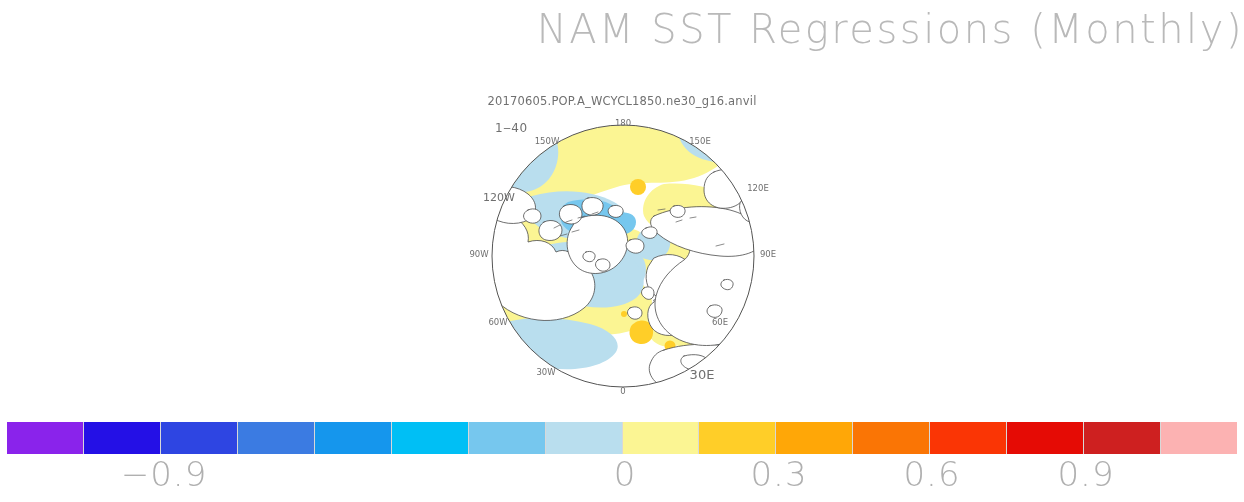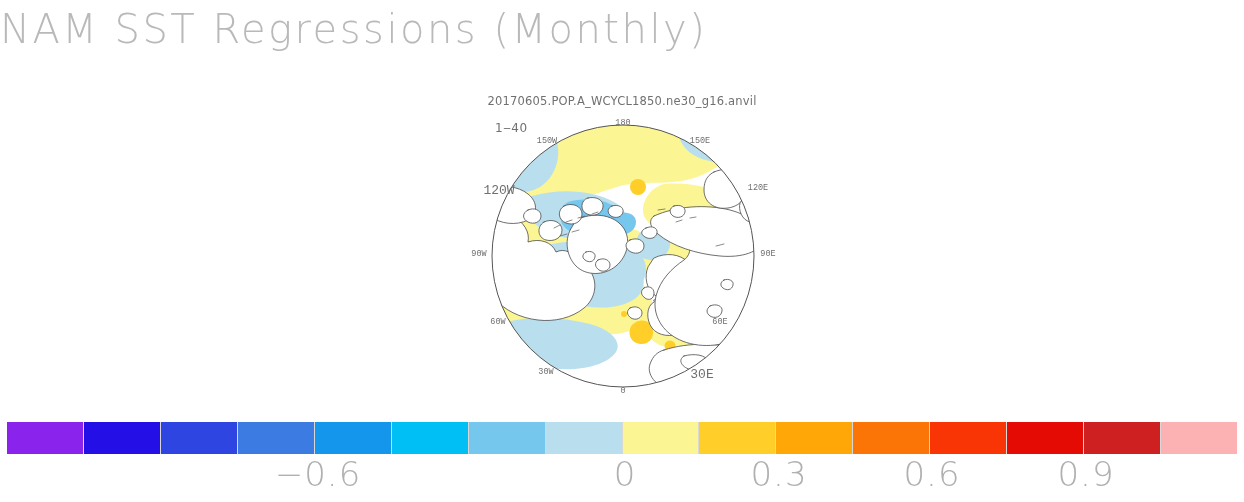--- a/index.html
+++ b/index.html
@@ -15,21 +15,21 @@
     font-family: "DejaVu Sans", sans-serif;
     color: #6e6e6e;
   }
 
   
   #plot-title {
     position: absolute;
     left: 0;
     top: 6px;
     width: 1244px;
-    text-align: left;
+    text-align: right;
     font-family: "DejaVu Sans", sans-serif;
     font-size: 40px;
     font-weight: 300;
     letter-spacing: 2.5px;
     color: #b9b9b9;
     white-space: nowrap;
   }
 
   
   #case-name {
@@ -301,32 +301,32 @@
       <path d="M248,136 L256,134"></path>
       <path d="M190,100 L197,99"></path>
     </g>
 
   </g>
 
   <circle cx="155" cy="146" r="131" fill="none" stroke="#555555" stroke-width="1"></circle>
 </svg>
 </div>
 
-<div id="lon-labels" style="position:absolute;left:0;top:0;width:1244px;height:410px;pointer-events:none;font-family:Liberation Mono, monospace;">
+<div id="lon-labels" style="position:absolute;left:0;top:0;width:1244px;height:410px;pointer-events:none;">
   <span style="position:absolute;left:623px;top:118px;transform:translateX(-50%);font-size:8.5px;color:#6f6f6f;">180</span>
   <span style="position:absolute;left:700px;top:136px;transform:translateX(-50%);font-size:8.5px;color:#6f6f6f;">150E</span>
   <span style="position:absolute;left:750px;top:183px;transform:translateX(-50%);font-size:8.5px;color:#6f6f6f;margin-left:8px;">120E</span>
   <span style="position:absolute;left:768px;top:249px;transform:translateX(-50%);font-size:8.5px;color:#6f6f6f;">90E</span>
   <span style="position:absolute;left:720px;top:317px;transform:translateX(-50%);font-size:8.5px;color:#6f6f6f;">60E</span>
   <span style="position:absolute;left:702px;top:367px;transform:translateX(-50%);font-size:13px;color:#6f6f6f;">30E</span>
   <span style="position:absolute;left:623px;top:386px;transform:translateX(-50%);font-size:8.5px;color:#6f6f6f;">0</span>
   <span style="position:absolute;left:546px;top:367px;transform:translateX(-50%);font-size:8.5px;color:#6f6f6f;">30W</span>
   <span style="position:absolute;left:498px;top:317px;transform:translateX(-50%);font-size:8.5px;color:#6f6f6f;">60W</span>
   <span style="position:absolute;left:479px;top:249px;transform:translateX(-50%);font-size:8.5px;color:#6f6f6f;">90W</span>
-  <span style="position:absolute;left:499px;top:183px;transform:translateX(-50%);font-size:13px;color:#6f6f6f;">120W</span>
+  <span style="position:absolute;left:499px;top:191px;transform:translateX(-50%);font-size:11px;color:#6f6f6f;">120W</span>
   <span style="position:absolute;left:547px;top:136px;transform:translateX(-50%);font-size:8.5px;color:#6f6f6f;">150W</span>
 </div>
 
 <div id="colorbar">
     <div class="cb-cell" style="background: rgb(138, 35, 235);"></div>
     <div class="cb-cell" style="background: rgb(36, 16, 230);"></div>
     <div class="cb-cell" style="background: rgb(46, 69, 226);"></div>
     <div class="cb-cell" style="background: rgb(59, 123, 226);"></div>
     <div class="cb-cell" style="background: rgb(21, 150, 237);"></div>
     <div class="cb-cell" style="background: rgb(0, 191, 245);"></div>
@@ -335,18 +335,18 @@
     <div class="cb-cell" style="background: rgb(251, 245, 147);"></div>
     <div class="cb-cell" style="background: rgb(255, 206, 40);"></div>
     <div class="cb-cell" style="background: rgb(255, 167, 7);"></div>
     <div class="cb-cell" style="background: rgb(250, 117, 5);"></div>
     <div class="cb-cell" style="background: rgb(250, 53, 5);"></div>
     <div class="cb-cell" style="background: rgb(229, 11, 5);"></div>
     <div class="cb-cell" style="background: rgb(206, 32, 32);"></div>
     <div class="cb-cell" style="background: rgb(252, 178, 178);"></div>
   </div>
 <div id="colorbar-labels">
-    <span class="cb-label" style="left: 318px;">−0.6</span>
+    <span class="cb-label" style="left: 164px;">−0.9</span>
     <span class="cb-label" style="left: 625px;">0</span>
     <span class="cb-label" style="left: 779px;">0.3</span>
     <span class="cb-label" style="left: 932px;">0.6</span>
     <span class="cb-label" style="left: 1086px;">0.9</span>
   </div>
 
 </body></html>

